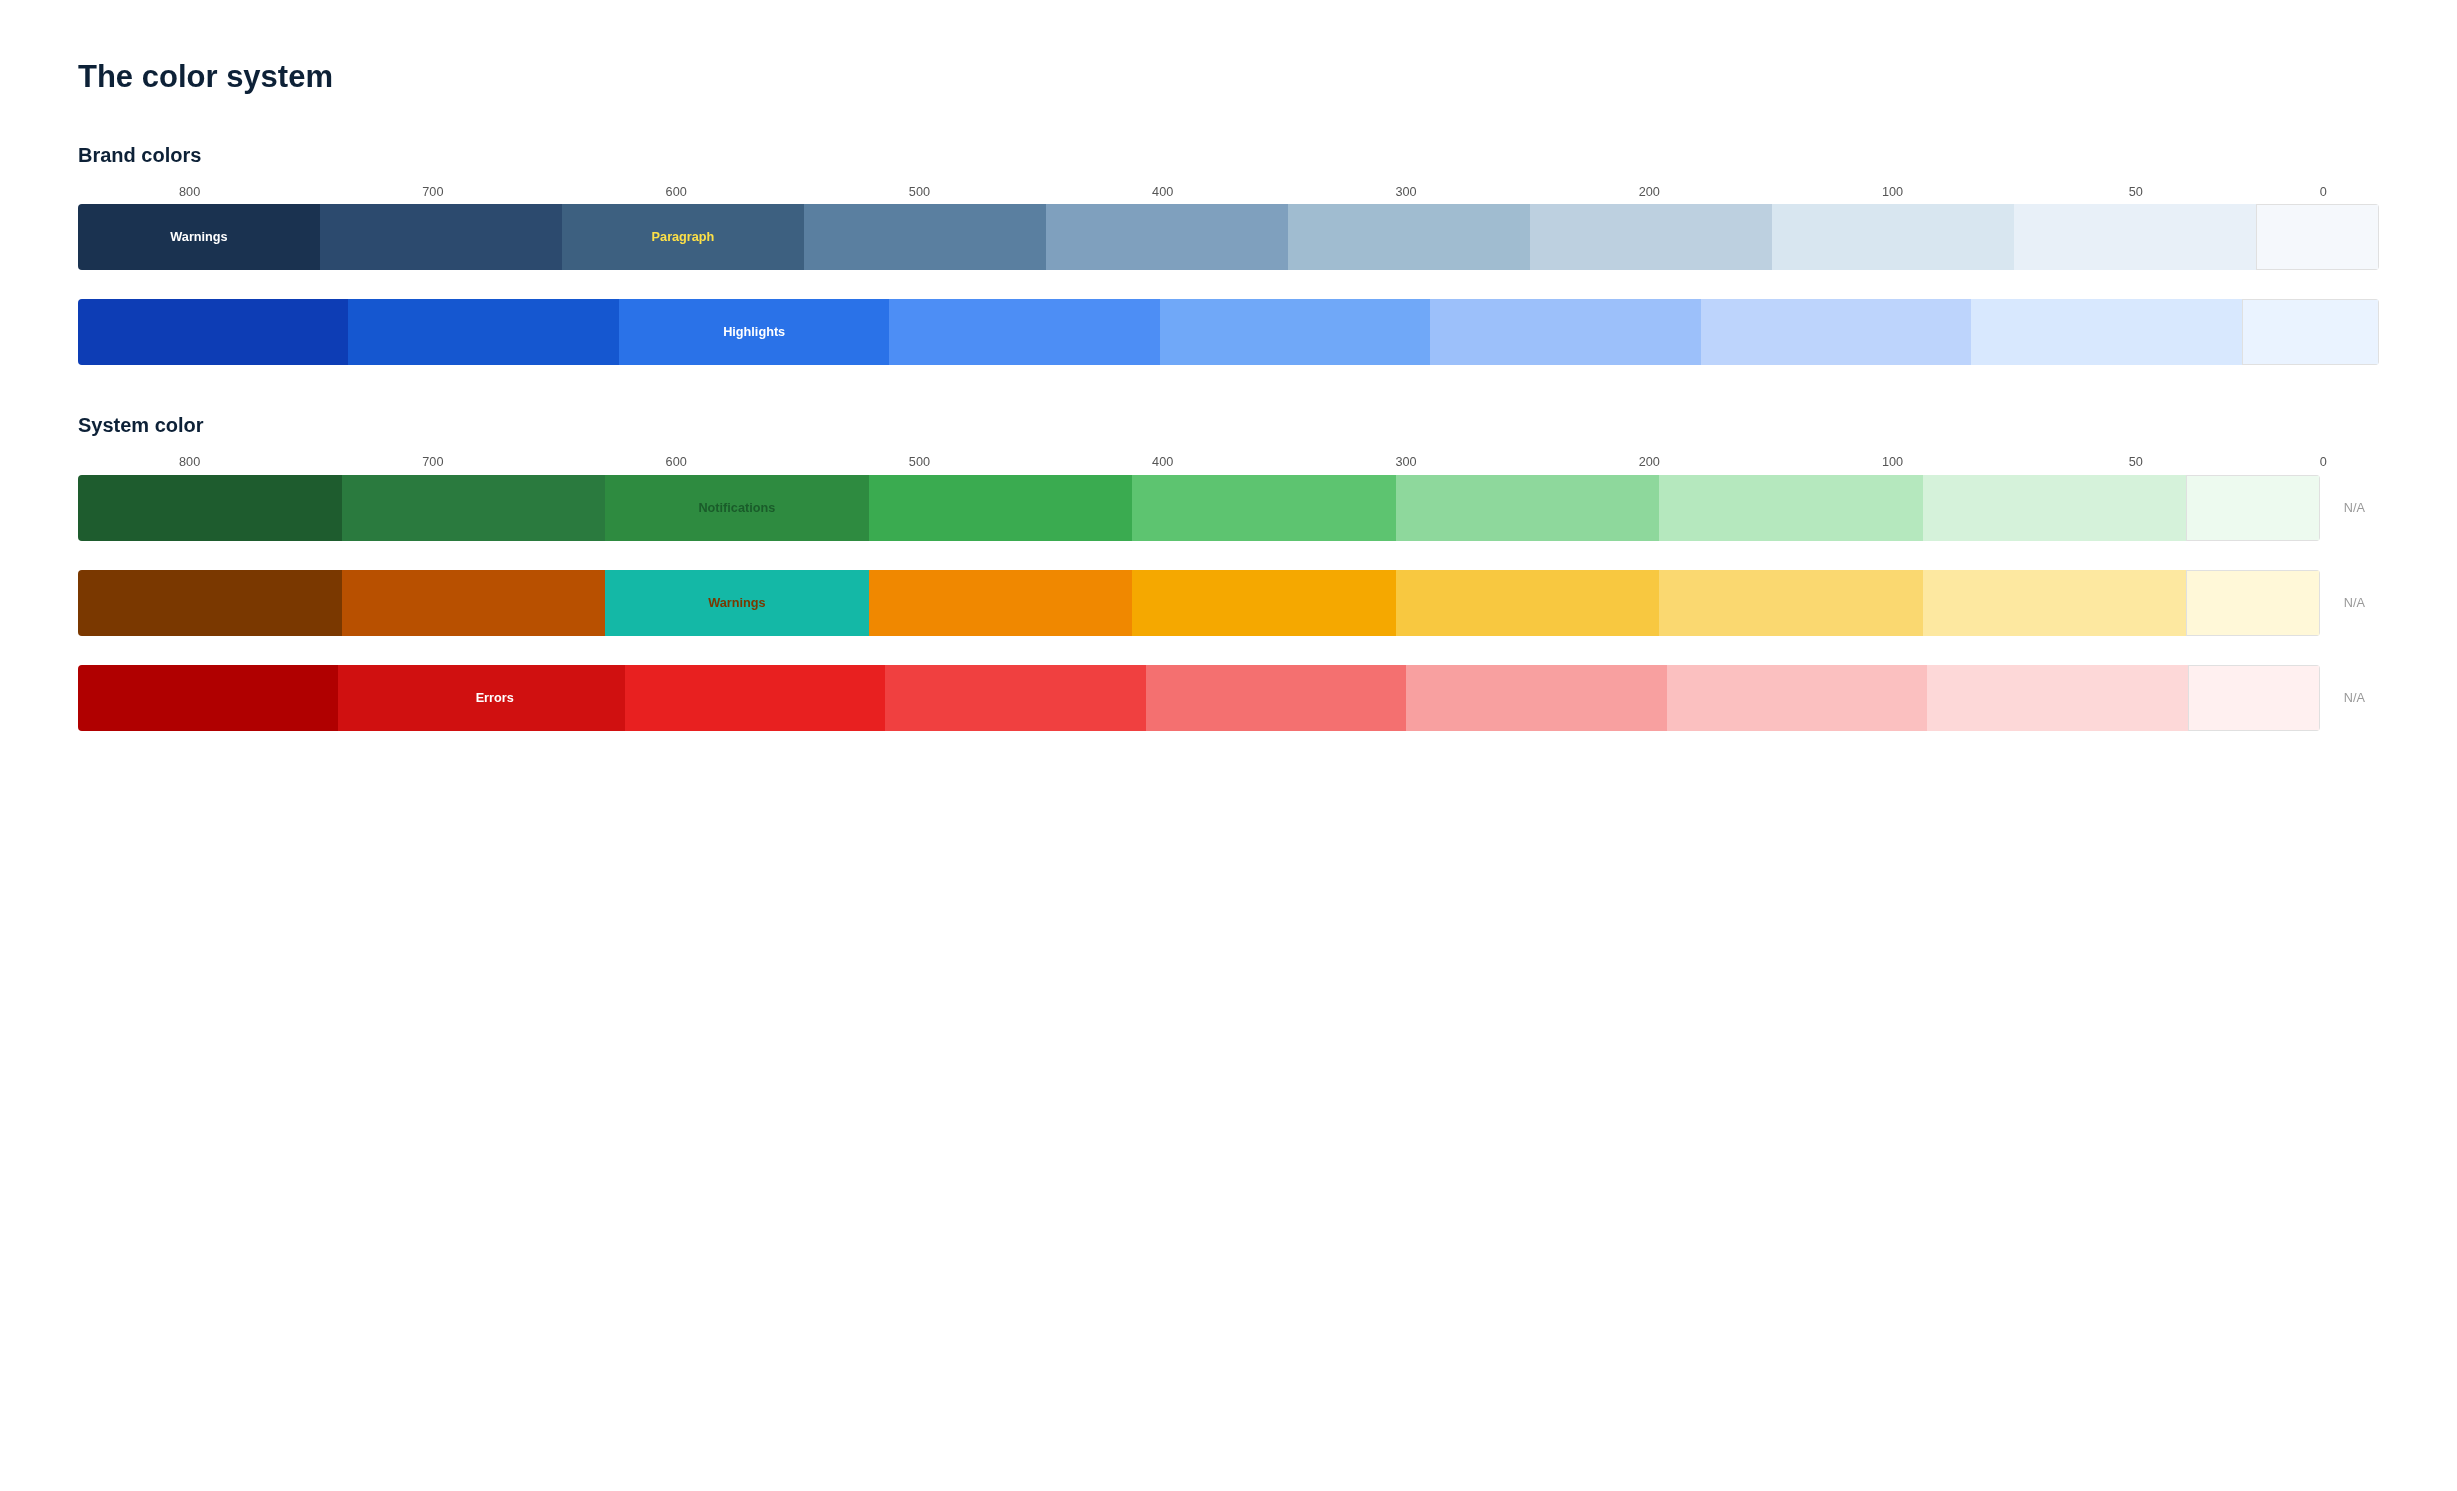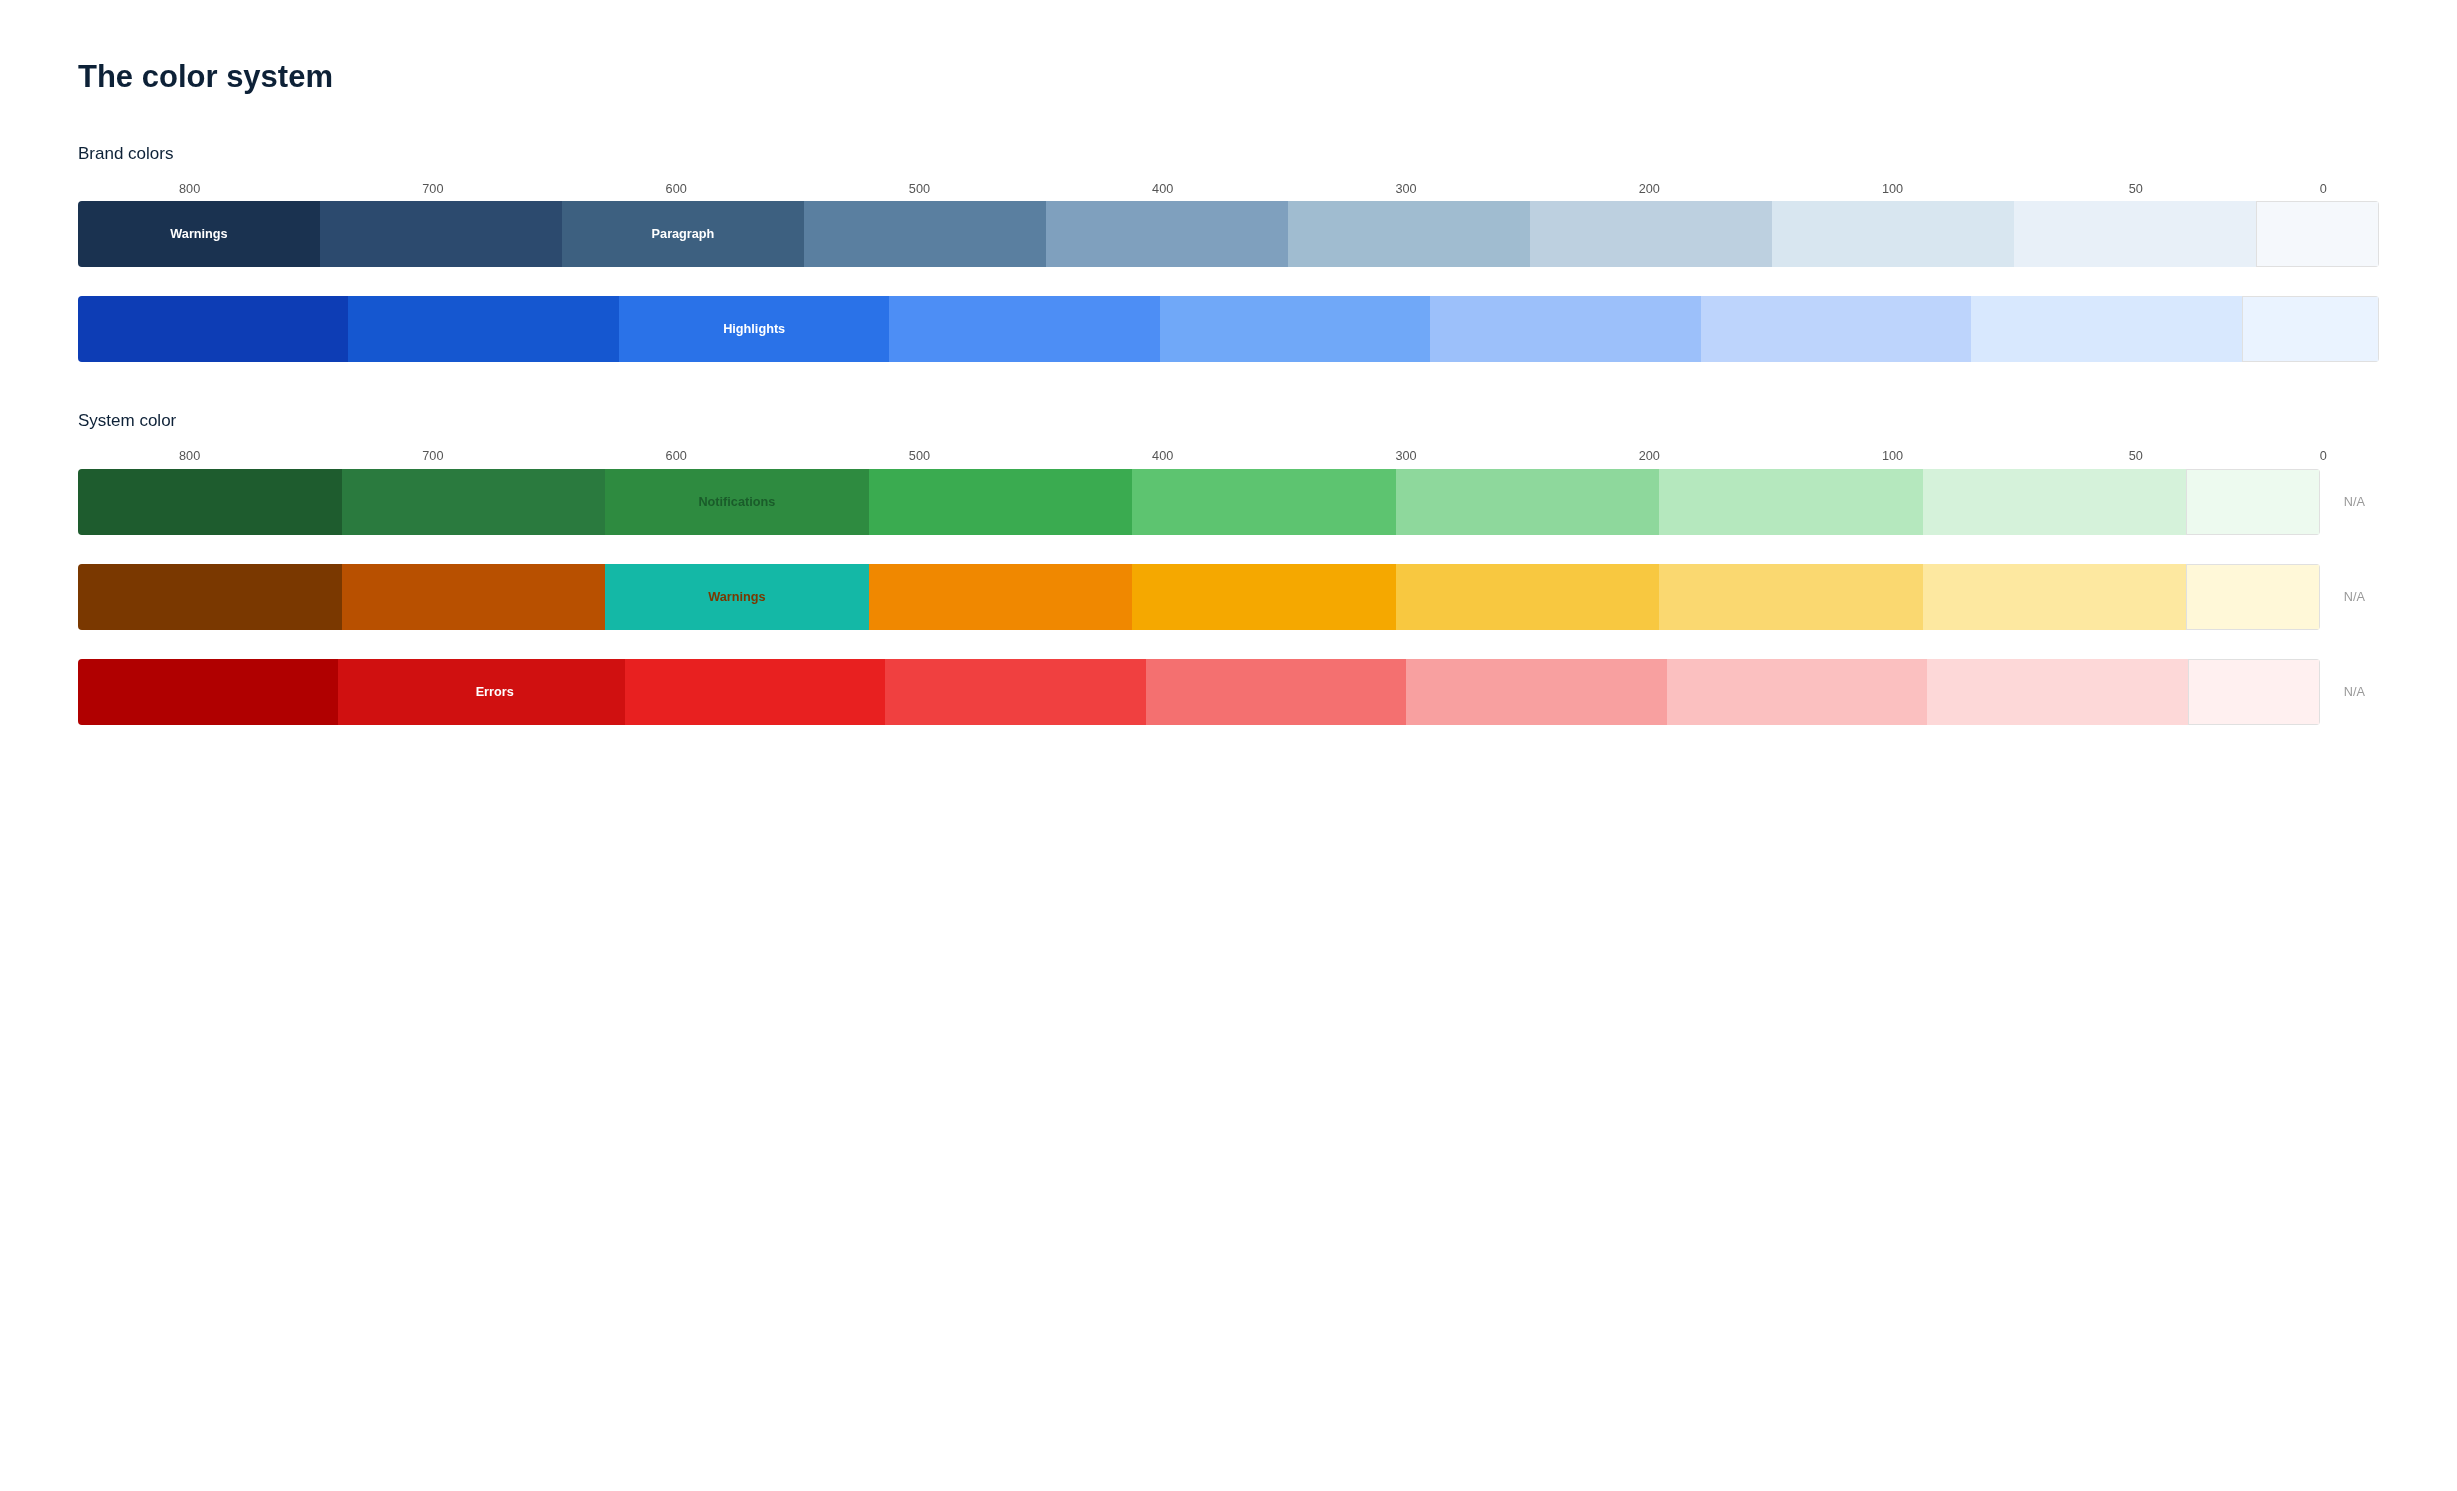--- a/index.html
+++ b/index.html
@@ -9,22 +9,22 @@
       padding: 59px 78px;
       color: #1a2e44;
     }
     h1 {
       font-size: 31px;
       font-weight: 800;
       color: #0d2137;
       margin-bottom: 49px;
     }
     h2 {
-      font-size: 17px;
-      font-weight: 400;
+      font-size: 20px;
+      font-weight: 700;
       color: #0d2137;
       margin-bottom: 17.6px;
     }
     .section {
       margin-bottom: 49px;
     }
     .scale-labels {
       display: flex;
       margin-bottom: 5.9px;
       gap: 20px;
@@ -93,21 +93,21 @@
       <div class="scale-label">300</div>
       <div class="scale-label">200</div>
       <div class="scale-label">100</div>
       <div class="scale-label">50</div>
       <div class="scale-label last">0</div>
     </div>
 
   <div class="color-row" id="brand-row-1">
       <div class="color-swatch" style="background-color: rgb(26, 50, 80); color: rgb(255, 255, 255);">Warnings</div>
       <div class="color-swatch" style="background-color: rgb(44, 74, 110);"></div>
-      <div class="color-swatch" style="background-color: rgb(61, 96, 128); color: #ffffff;">Paragraph</div>
+      <div class="color-swatch" style="background-color: rgb(61, 96, 128); color: #fde047;">Paragraph</div>
       <div class="color-swatch" style="background-color: rgb(90, 127, 160);"></div>
       <div class="color-swatch" style="background-color: rgb(127, 160, 190);"></div>
       <div class="color-swatch" style="background-color: rgb(160, 188, 208);"></div>
       <div class="color-swatch" style="background-color: rgb(189, 208, 224);"></div>
       <div class="color-swatch" style="background-color: rgb(216, 230, 240);"></div>
       <div class="color-swatch" style="background-color: rgb(232, 240, 248);"></div>
       <div class="color-swatch last" style="background-color: rgb(245, 248, 252);"></div>
     </div>
 
   <div class="color-row" id="brand-row-2">

